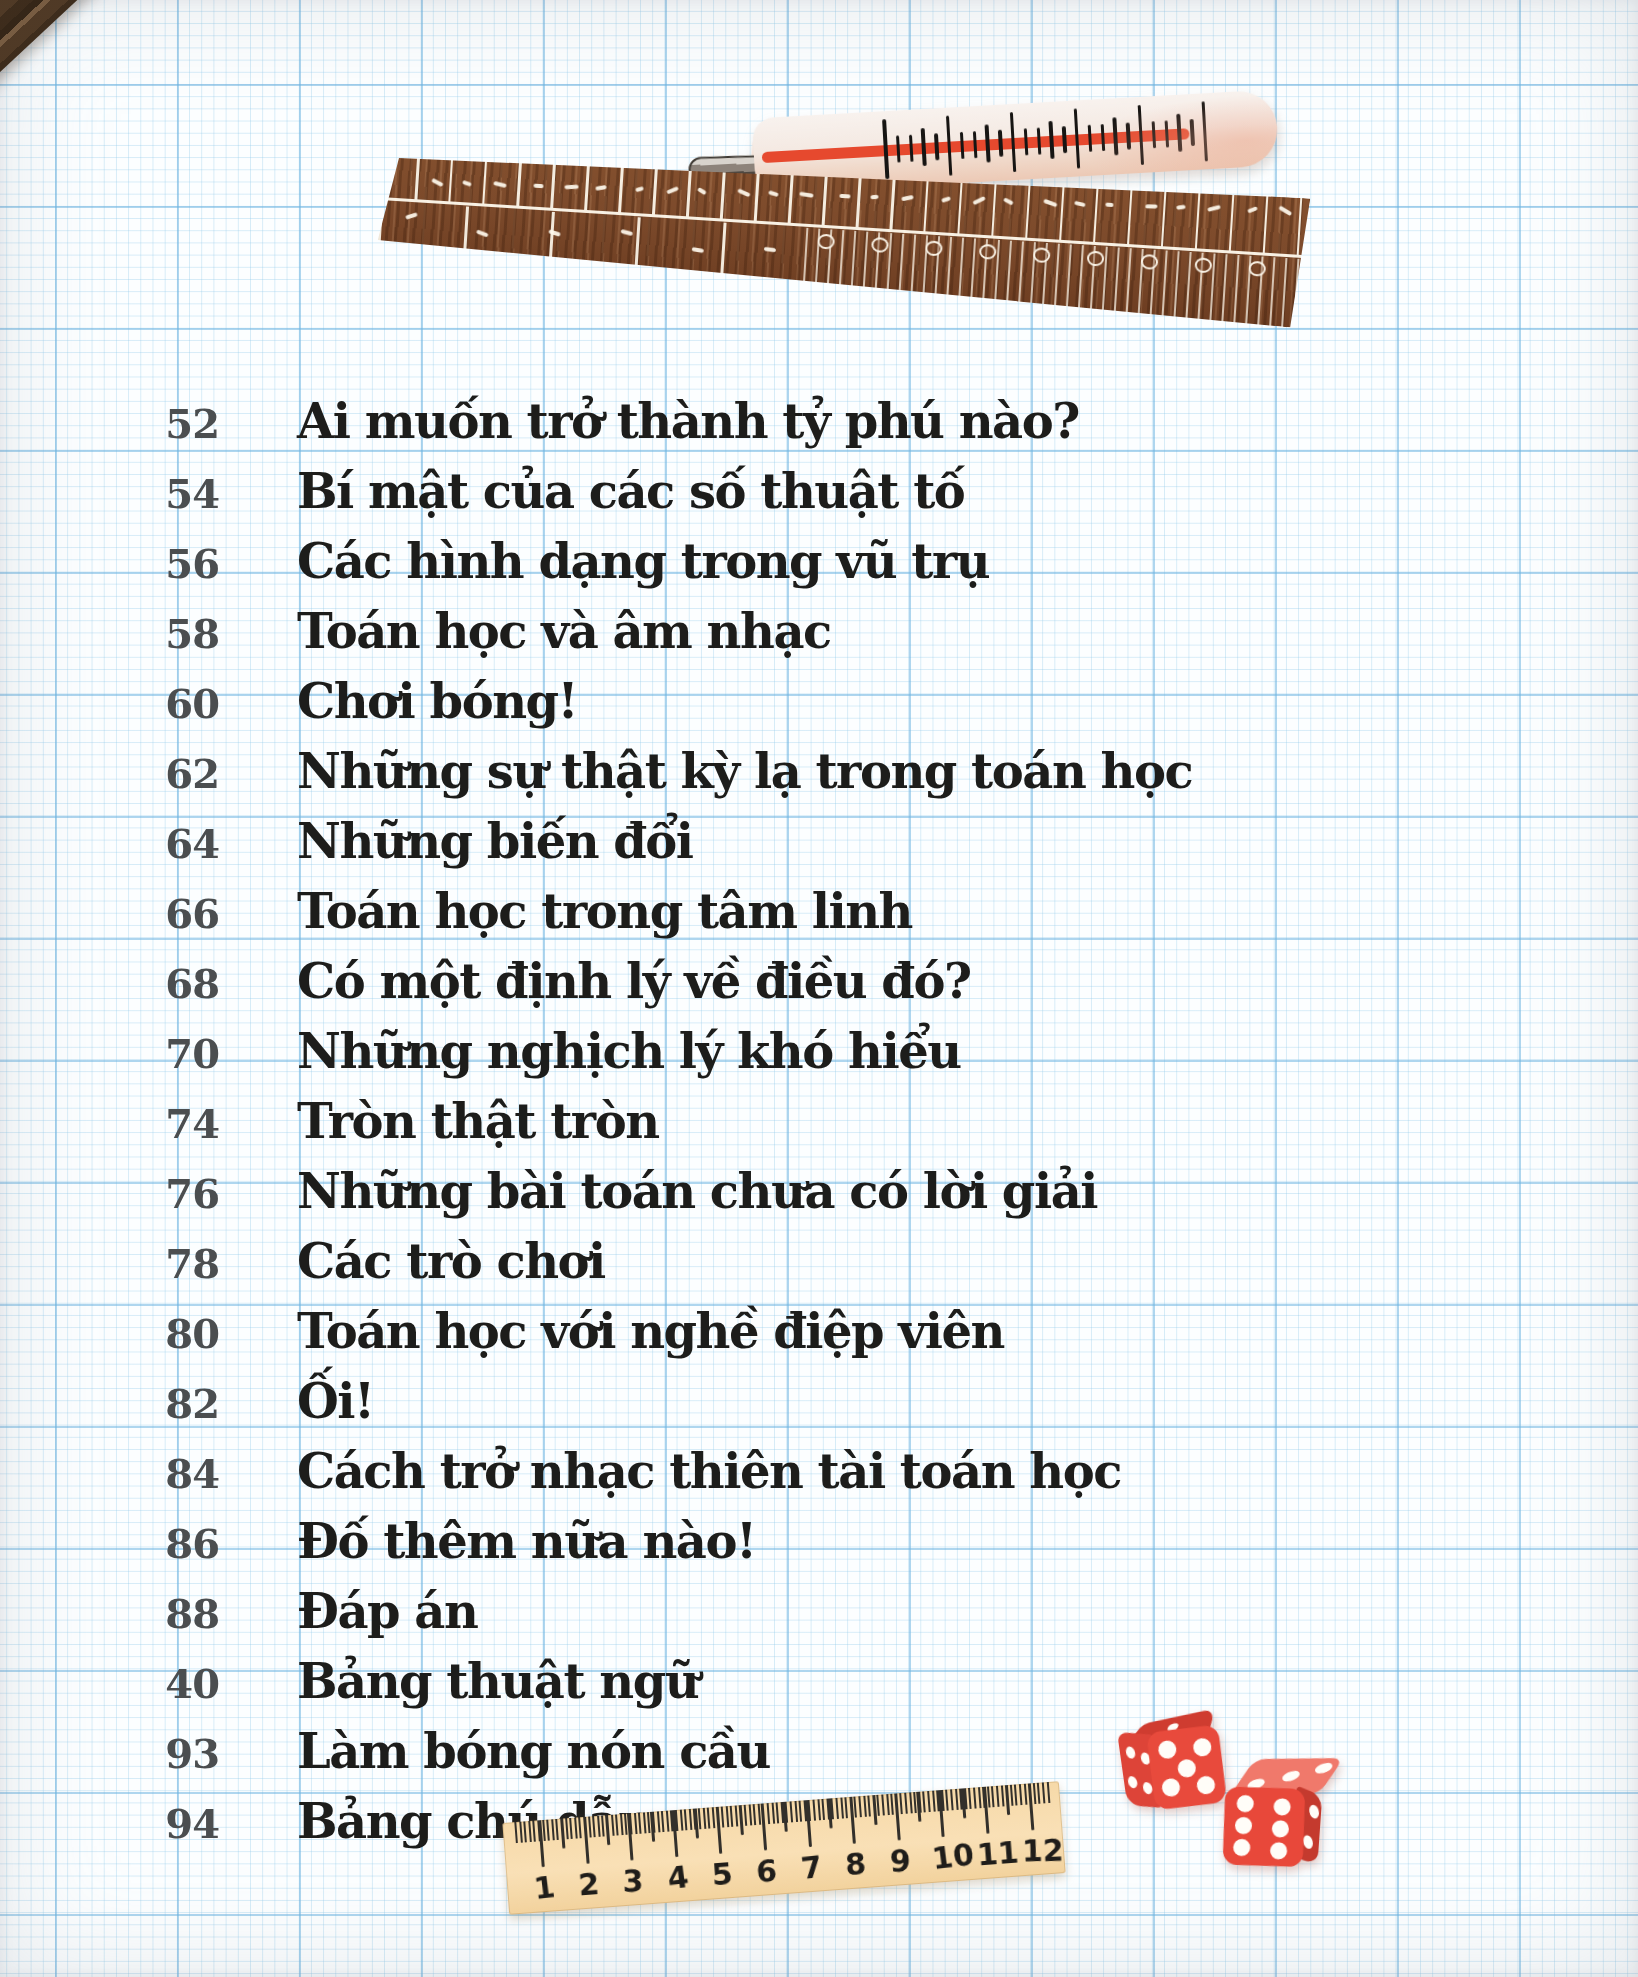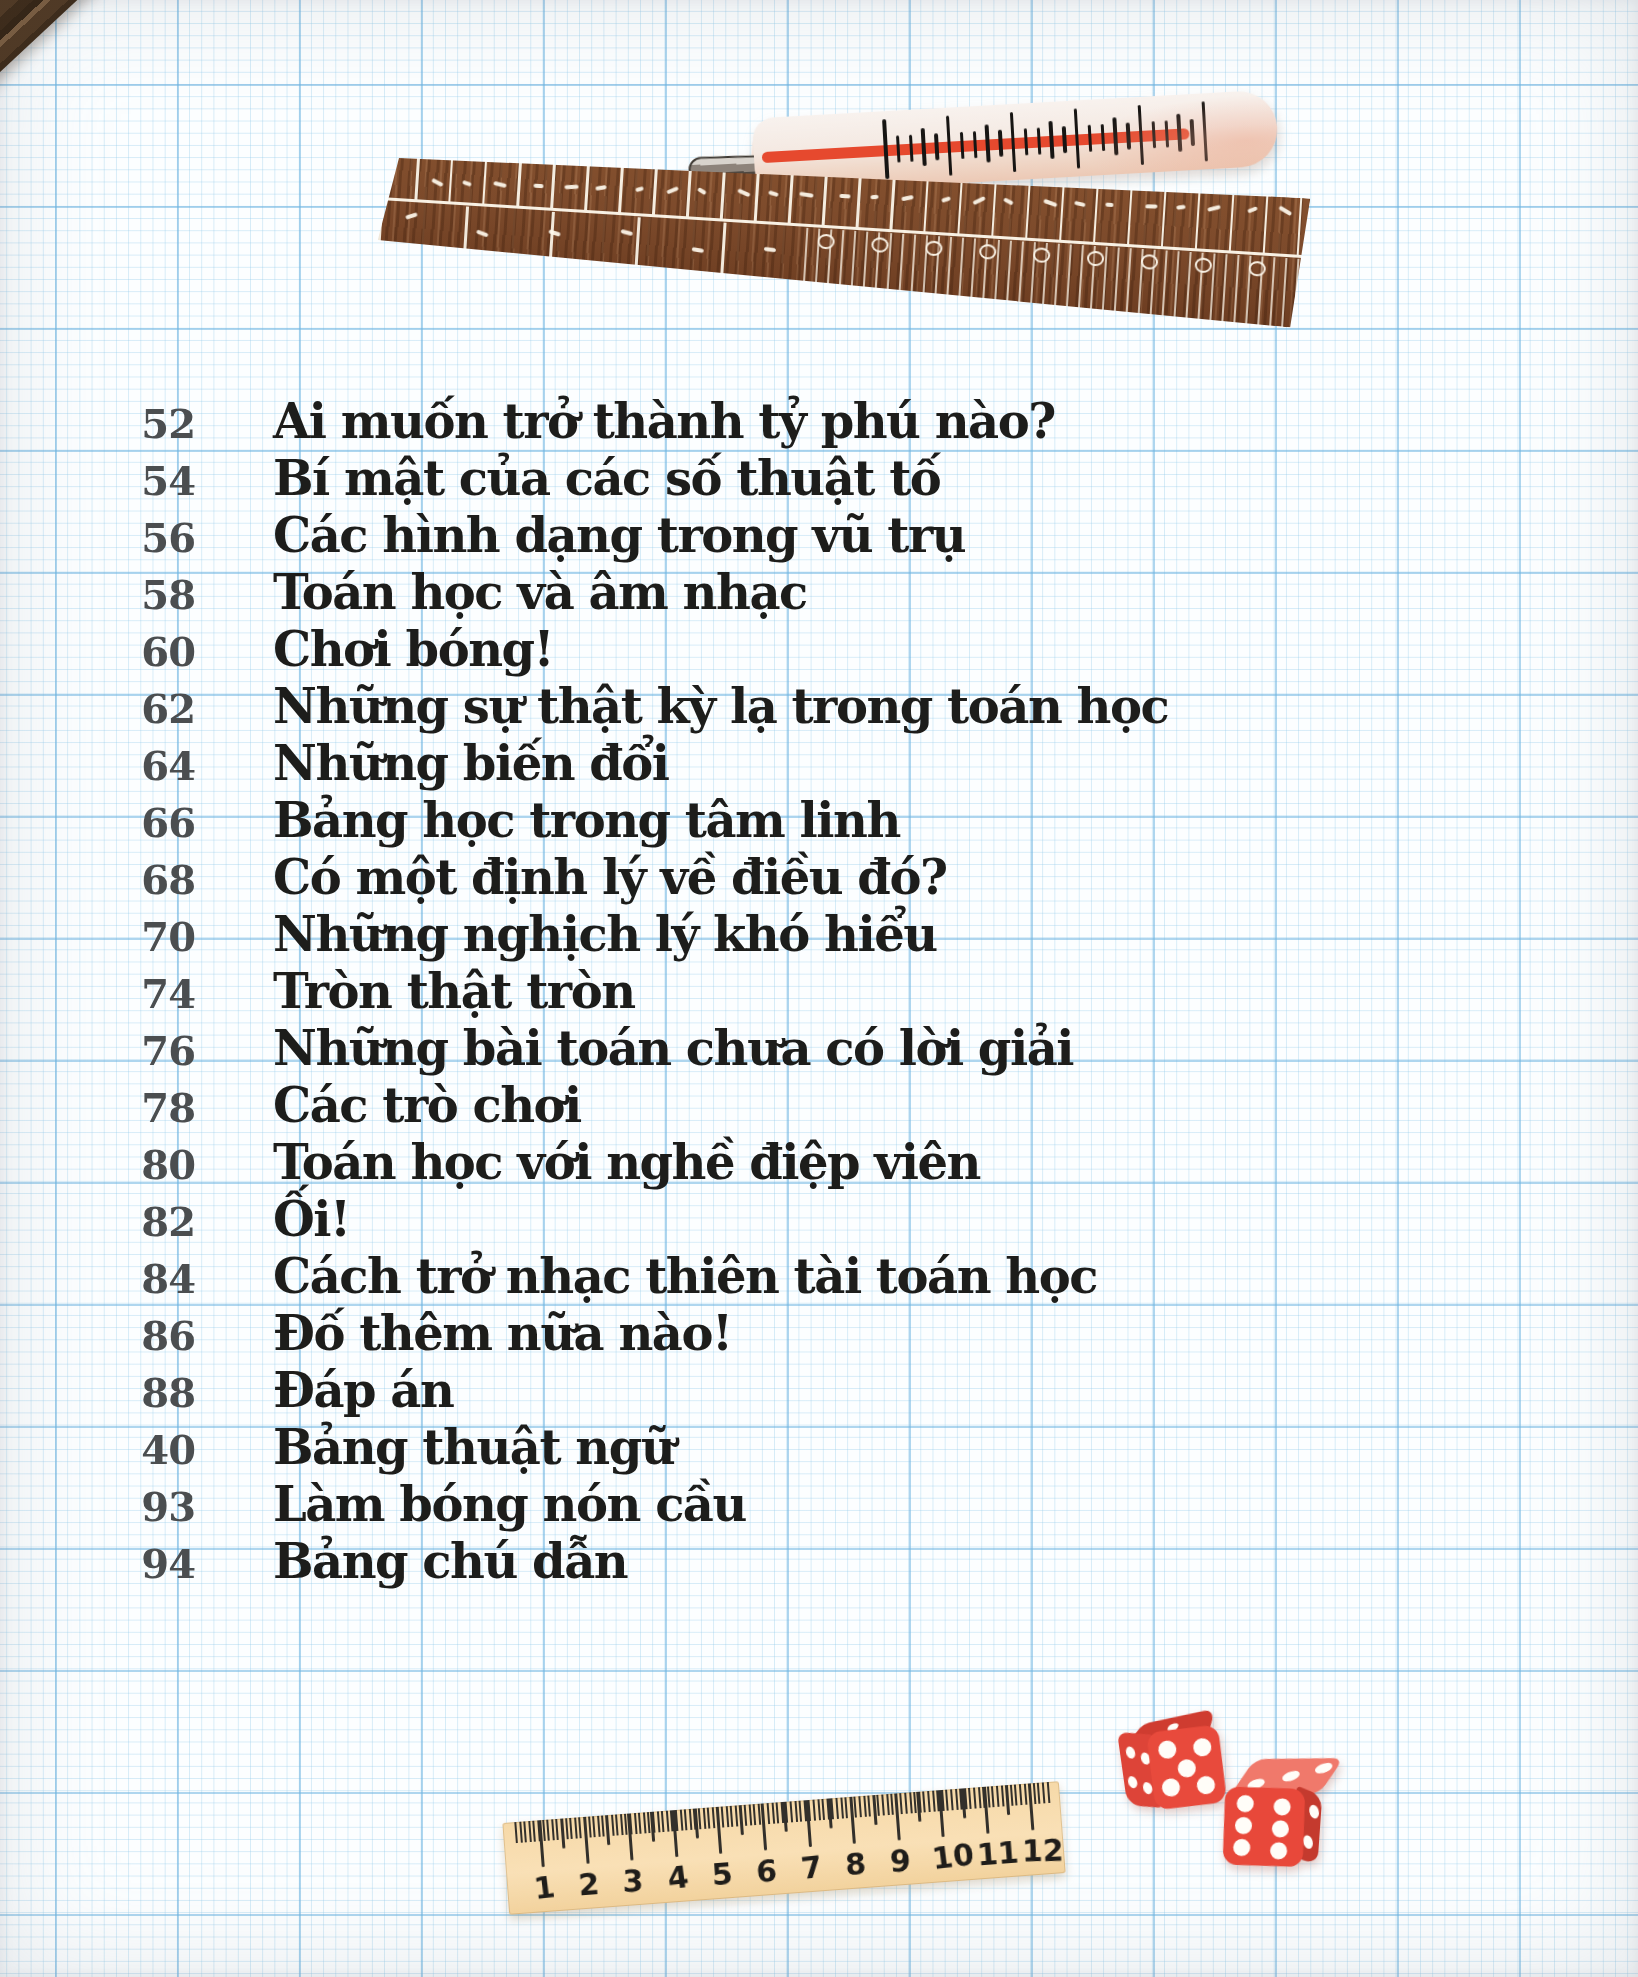--- a/index.html
+++ b/index.html
@@ -66,21 +66,21 @@
   .cubit-botleft{position:absolute; left:0; top:47%; width:46%; bottom:0;
     background:repeating-linear-gradient(90deg, rgba(255,250,238,0.9) 0 3px, transparent 3px 86px);}
   .cubit-botright{position:absolute; left:46%; top:47%; right:0; bottom:0;
     background:repeating-linear-gradient(90deg, rgba(255,248,235,0.7) 0 2px, transparent 2px 12px);}
   .cubit mark{position:absolute; display:block; background:rgba(255,250,238,0.92); border-radius:2px;}
   .cubit .ring{position:absolute; width:13px; height:11px; border:2.5px solid rgba(255,250,238,0.95);
     border-radius:50%; background:rgba(120,70,40,0.4);}
 
   
   .toc{position:absolute; left:135px; top:391px;}
-  .toc-row{display:flex; align-items:baseline; height:57px;}
+  .toc-row{display:flex; align-items:baseline; height:70px;margin-left:24px;}
   .toc-num{display:block; width:60px; text-align:right; font-weight:bold; font-size:40px;
     line-height:60.5px; color:#4b4e50; letter-spacing:-1px;}
   .toc-title{display:block; margin-left:78px; font-weight:bold; font-size:48px;
     line-height:60.5px; color:#1d1d1b; letter-spacing:-1.5px; white-space:nowrap;}
 
   
   .ruler{position:absolute; left:505px; top:1802px; width:558px; height:92px;
     transform:rotate(-4.3deg); border-radius:3px;
     background:linear-gradient(180deg,#f6d9a8,#f9e0b6 55%,#f2d29d);
     box-shadow:inset 0 0 0 1px rgba(180,140,80,0.35);
@@ -226,21 +226,21 @@
       <div class="toc-row">
         <span class="toc-num">62</span>
         <span class="toc-title">Những sự thật kỳ lạ trong toán học</span>
       </div>
       <div class="toc-row">
         <span class="toc-num">64</span>
         <span class="toc-title">Những biến đổi</span>
       </div>
       <div class="toc-row">
         <span class="toc-num">66</span>
-        <span class="toc-title">Bảng học trong tâm linh</span>
+        <span class="toc-title">Toán học trong tâm linh</span>
       </div>
       <div class="toc-row">
         <span class="toc-num">68</span>
         <span class="toc-title">Có một định lý về điều đó?</span>
       </div>
       <div class="toc-row">
         <span class="toc-num">70</span>
         <span class="toc-title">Những nghịch lý khó hiểu</span>
       </div>
       <div class="toc-row">

